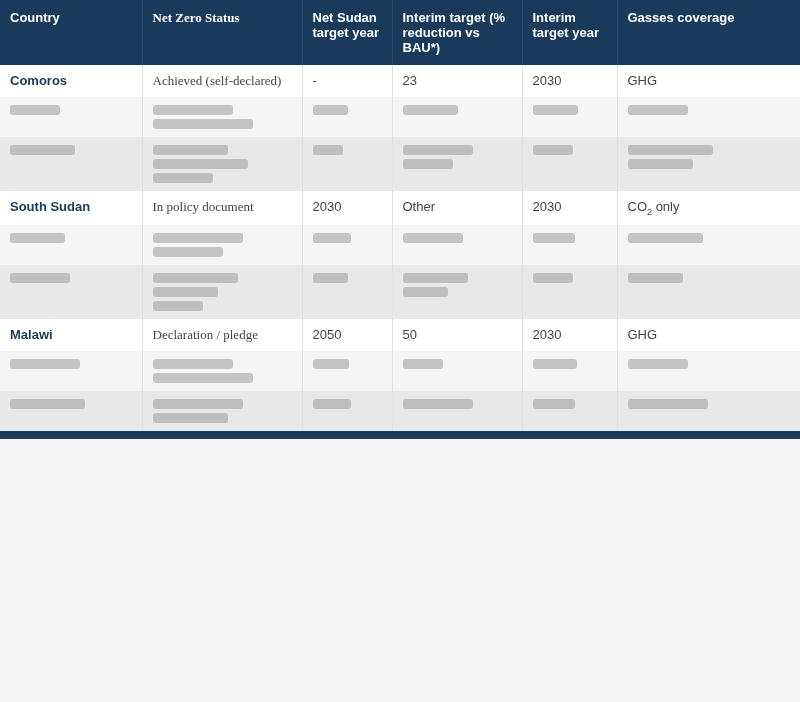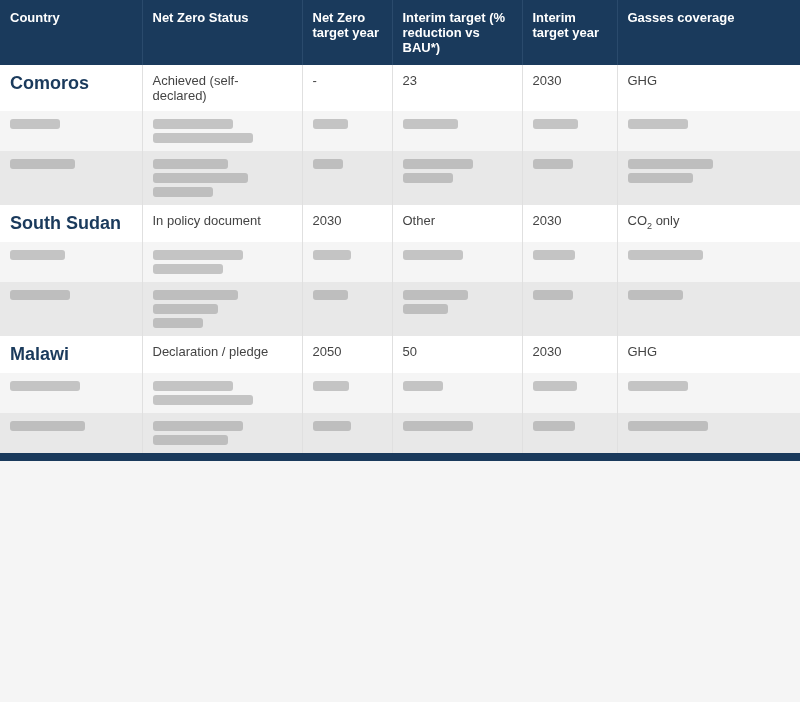--- a/index.html
+++ b/index.html
@@ -35,21 +35,21 @@
       border-right: 1px solid #2a4a6c;
     }
 
     thead th:last-child {
       border-right: none;
       margin-top: 43px;
     }
 
     
     .col-country { width: 142px; }
-    .col-status  { width: 160px; }
+    .col-status  { width: 160px; font-family: Liberation Serif, serif; }
     .col-nz-year { width: 90px; }
     .col-interim-target { width: 130px; }
     .col-interim-year { width: 95px; }
     .col-gasses { width: 183px; }
 
     tbody tr {
       background: #ffffff;
     }
 
     tbody tr.alt {
@@ -64,21 +64,21 @@
       font-size: 13px;
     }
 
     tbody td:last-child {
       border-right: none;
     }
 
     .country-name {
       font-weight: bold;
       color: #1a3a5c;
-      font-size: 18px;
+      font-size: 13px;
     }
 
     
     .skeleton-row td {
       padding: 6px 10px;
       background: transparent;
     }
 
     .skeleton-row.alt-skeleton {
       background: #f0f0f0;
@@ -104,21 +104,21 @@
   </style>
 </head>
 <body>
 
 <div class="table-wrapper">
   <table>
     <thead>
       <tr>
         <th class="col-country">Country</th>
         <th class="col-status">Net Zero Status</th>
-        <th class="col-nz-year">Net Zero target year</th>
+        <th class="col-nz-year">Net Sudan target year</th>
         <th class="col-interim-target">Interim target (% reduction vs BAU*)</th>
         <th class="col-interim-year">Interim target year</th>
         <th class="col-gasses">Gasses coverage</th>
       </tr>
     </thead>
     <tbody id="table-body">
     <tr class="">
           <td class="col-country"><span class="country-name">Comoros</span></td>
           <td class="col-status">Achieved (self-declared)</td>
           <td class="col-nz-year">-</td>

